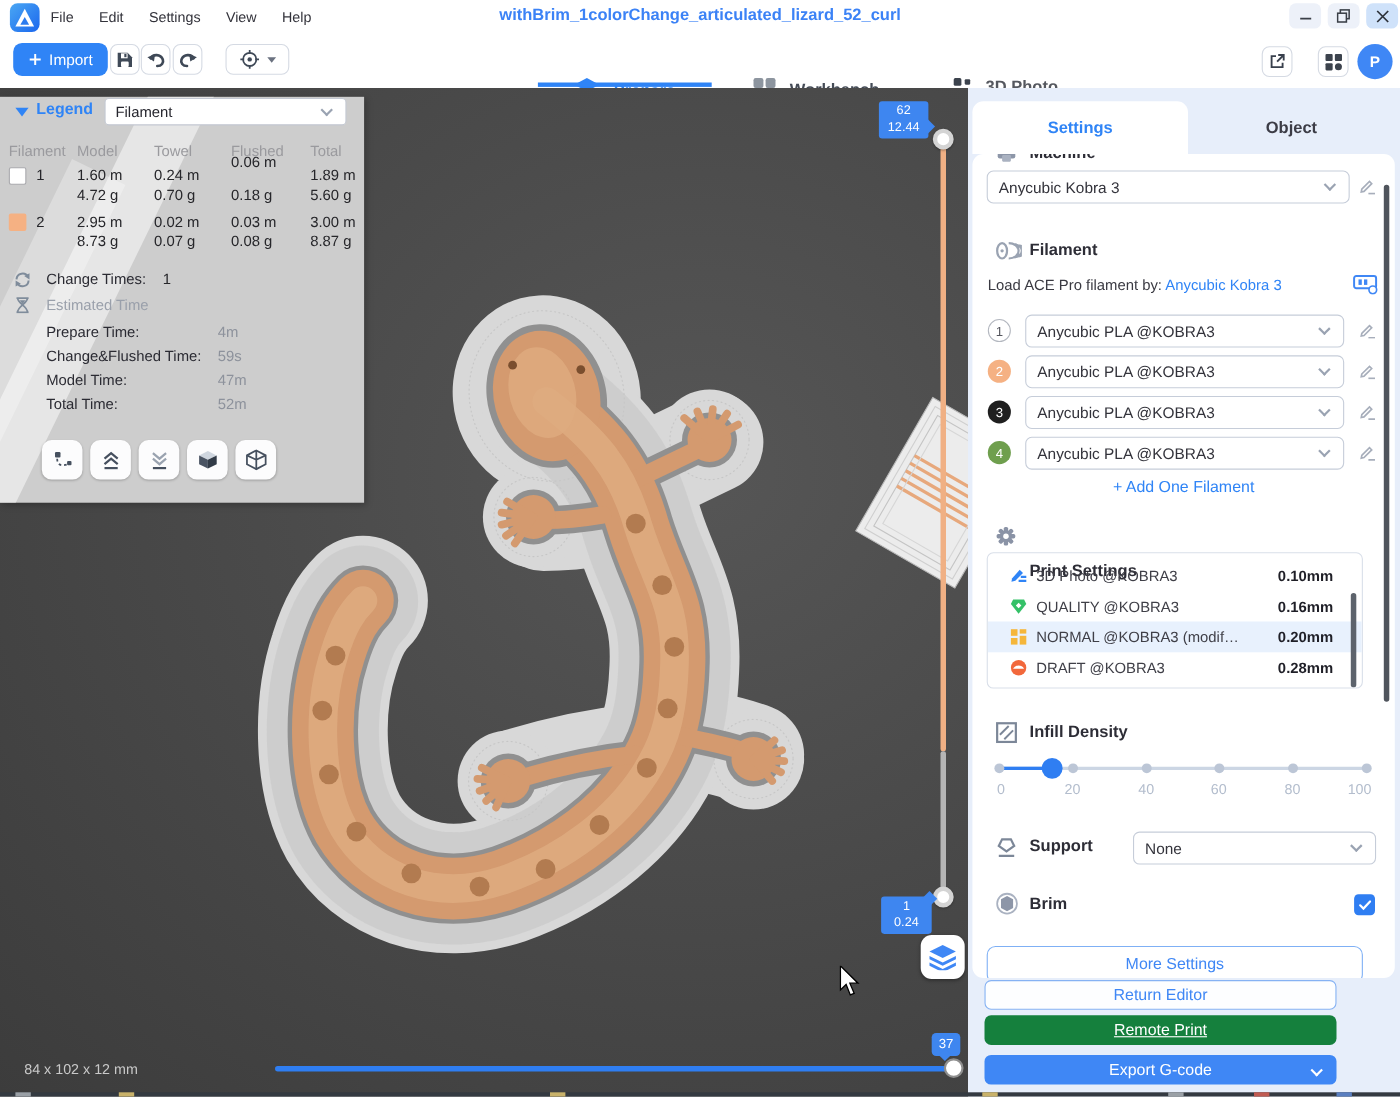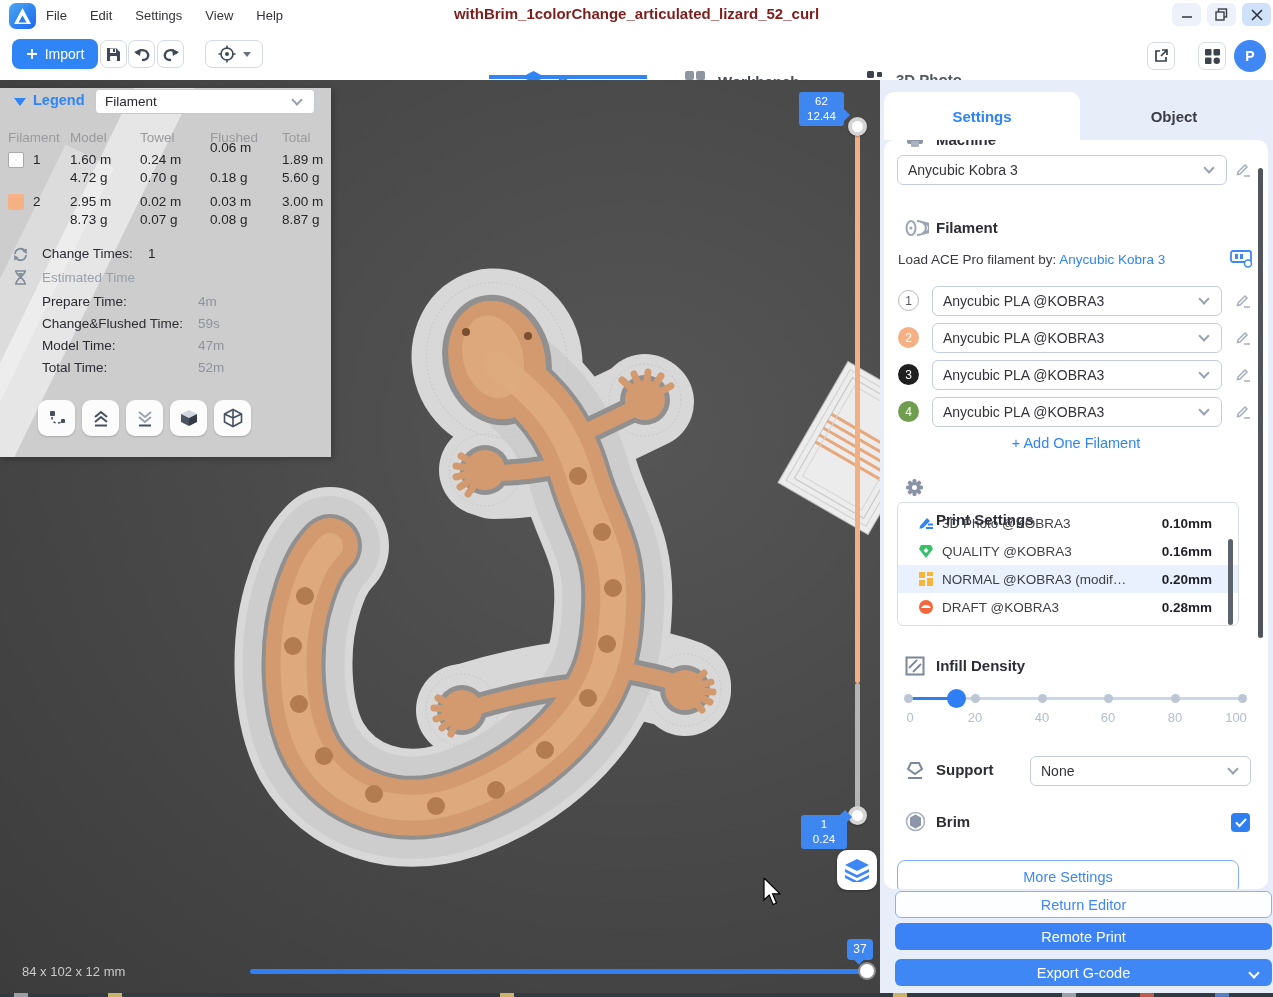--- a/index.html
+++ b/index.html
@@ -5,21 +5,21 @@
   * { margin:0; padding:0; box-sizing:border-box; }
   html,body { width:1273px; height:997px; overflow:hidden; font-family:"Liberation Sans", sans-serif; background:#fff; }
   #app { position:relative; width:1273px; height:997px; background:#fff; }
 
   
   #titlebar { position:absolute; left:0; top:0; width:1273px; height:30px; background:#fff; }
   #logo { position:absolute; left:9px; top:3px; width:27px; height:26px; border-radius:7px;
           background:linear-gradient(135deg,#4aa7f3,#1b67ee); }
   .menu-row { position:absolute; left:45px; top:0; height:30px; display:flex; gap:21px; align-items:center; }
   .menu-item { font-size:13px; color:#33333b; padding:2px 1px; cursor:default; }
-  #doc-title { position:absolute; left:0; right:0; top:5px; text-align:center; font-size:15px; font-weight:bold; color:#7f1d1d; }
+  #doc-title { position:absolute; left:0; right:0; top:5px; text-align:center; font-size:15px; font-weight:bold; color:#3b82f6; }
   .winbtn { position:absolute; top:3px; width:29px; height:23px; border-radius:6px; background:#edf1f9; display:flex; align-items:center; justify-content:center; }
   #win-close { background:#cfe2fa; }
 
   
   #toolbar { position:absolute; left:0; top:30px; width:1273px; height:50px; background:#fff; }
   #import-btn { position:absolute; left:12px; top:9px; width:86px; height:30px; background:#2f84f6; color:#fff;
                 border-radius:8px; display:flex; align-items:center; justify-content:center; gap:7px; font-size:14px; }
   .tool-sq { position:absolute; top:10px; width:27px; height:28px; border:1px solid #d5dae3; border-radius:7px;
              background:#fff; display:flex; align-items:center; justify-content:center; }
   #orient-btn { position:absolute; left:205px; top:10px; width:58px; height:28px; border:1px solid #d5dae3; border-radius:7px;
@@ -109,24 +109,24 @@
   #infill-base { position:absolute; left:0; top:9px; width:336px; height:3px; background:#ccd6e4; border-radius:2px; }
   #infill-fill { position:absolute; left:0; top:9px; width:48px; height:3px; background:#2f7ef2; }
   .dot { position:absolute; top:6px; width:9px; height:9px; border-radius:50%; background:#bcc6d6; }
   #infill-handle { position:absolute; left:39px; top:1px; width:19px; height:19px; border-radius:50%; background:#2f7ef2; }
   .tick { position:absolute; top:570px; font-size:13px; color:#b3bdcd; transform:translateX(-50%); }
   #support-select { left:146px; top:616px; width:221px; }
   #brim-check { position:absolute; left:347px; top:673px; width:19px; height:19px; background:#2f7ef2; border-radius:4px;
                 display:flex; align-items:center; justify-content:center; }
   #more-btn { position:absolute; left:13px; top:720px; width:342px; height:34px; border:1.5px solid #7fb0f5; border-radius:8px;
               color:#3f87f5; font-size:14.5px; display:flex; align-items:center; justify-content:center; background:#fff; }
-  .action-btn { position:absolute; left:15px; width:377px; height:27px; border-radius:6px; font-size:14.5px;
+  .action-btn { position:absolute; left:15px; width:320px; height:27px; border-radius:6px; font-size:14.5px;
                 display:flex; align-items:center; justify-content:center; }
   #return-btn { top:811px; background:#fdfeff; border:1px solid #86b2f3; color:#3f87f5; }
-  #remote-btn { top:843px; background:#3b82f6; color:#fff; }
+  #remote-btn { top:843px; background:#15803d; color:#fff;text-decoration:underline; }
   #export-btn { top:879px; background:#3f87f5; color:#fff; }
   #export-chev { position:absolute; right:14px; top:10px; width:8px; height:8px; border-right:2px solid #fff; border-bottom:2px solid #fff; transform:rotate(45deg); }
 
   #taskbar-sliver { position:absolute; left:0; top:993px; width:1273px; height:4px; background:#343a41; }
   .speck { position:absolute; top:0; width:14px; height:4px; }
 </style>
 </head>
 <body>
 
 <div id="app">

